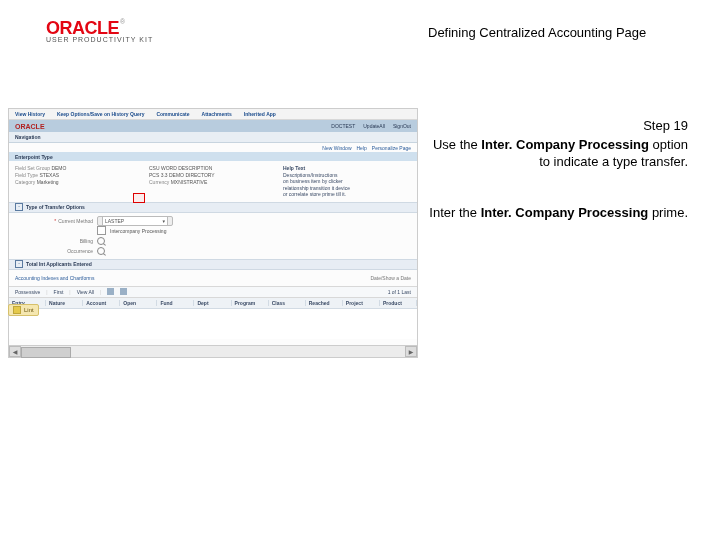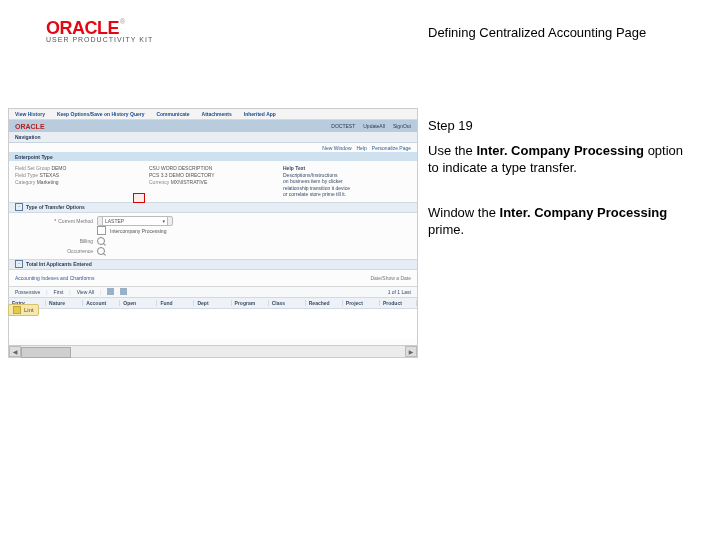--- a/index.html
+++ b/index.html
@@ -4,23 +4,23 @@
 <style>
   html,body{margin:0;padding:0;width:720px;height:540px;background:#fff;font-family:Arial,Helvetica,sans-serif;color:#000;}
   .page{position:relative;width:720px;height:540px;}
   
   .header-logo{position:absolute;left:46px;top:18px;}
   .header-logo .red{color:#e30613;font-weight:bold;font-size:18px;letter-spacing:-0.5px;}
   .header-logo .tm{color:#999;font-size:7px;vertical-align:top;margin-left:1px;}
   .header-logo .sub{color:#555;font-size:7px;letter-spacing:1px;margin-top:-3px;}
   .header-title{position:absolute;left:428px;top:25px;font-size:13px;}
   
-  .rc{position:absolute;left:428px;width:260px;font-size:13px;line-height:1.3;}
+  .rc{position:absolute;left:428px;width:260px;font-size:13px;line-height:1.3;text-align:right;}
   .rc-step{top:118px;}
-  .rc-use{top:143px;}
+  .rc-use{top:137px;}
   .rc-click{top:205px;}
   .b{font-weight:bold;}
   
   .shot{position:absolute;left:8px;top:108px;width:408px;height:248px;border:1px solid #ccc;background:#fcfcfc;font-size:5px;color:#555;overflow:hidden;}
   .topbar{height:10px;background:#f4f4f4;border-bottom:1px solid #d8d8d8;display:flex;align-items:center;gap:12px;padding:0 6px;color:#1a4b8c;font-weight:bold;}
   .bluebar{height:12px;background:#b8ccde;display:flex;align-items:center;padding:0 6px;}
   .bluebar .o{color:#b12222;font-weight:bold;font-size:7px;}
   .bluebar .rest{margin-left:auto;display:flex;gap:8px;color:#2a3a55;}
   .subbar{height:10px;border-bottom:1px solid #c7d4df;background:#e8eef4;display:flex;align-items:center;padding:0 6px;gap:8px;font-weight:bold;color:#2a3a55;}
   .crumb{height:9px;display:flex;justify-content:flex-end;align-items:center;gap:5px;padding:0 6px;color:#4a5a75;}
@@ -73,21 +73,21 @@
   <div><span class="red">ORACLE</span><span class="tm">®</span></div>
   <div class="sub">USER PRODUCTIVITY KIT</div>
 </div>
 <div class="header-title">Defining Centralized Accounting Page</div>
 
 <div class="rc rc-step">Step 19</div>
 <div class="rc rc-use">
   <span>Use the </span><span class="b">Inter. Company Processing</span><span> option to indicate a type transfer.</span>
 </div>
 <div class="rc rc-click">
-  <span>Window the </span><span class="b">Inter. Company Processing</span><span> prime.</span>
+  <span>Inter the </span><span class="b">Inter. Company Processing</span><span> prime.</span>
 </div>
 
 <div class="shot">
   <div class="topbar">
     <span>View History</span>
     <span>Keep Options/Save on History Query</span>
     <span>Communicate</span>
     <span>Attachments</span>
     <span>Inherited App</span>
   </div>

